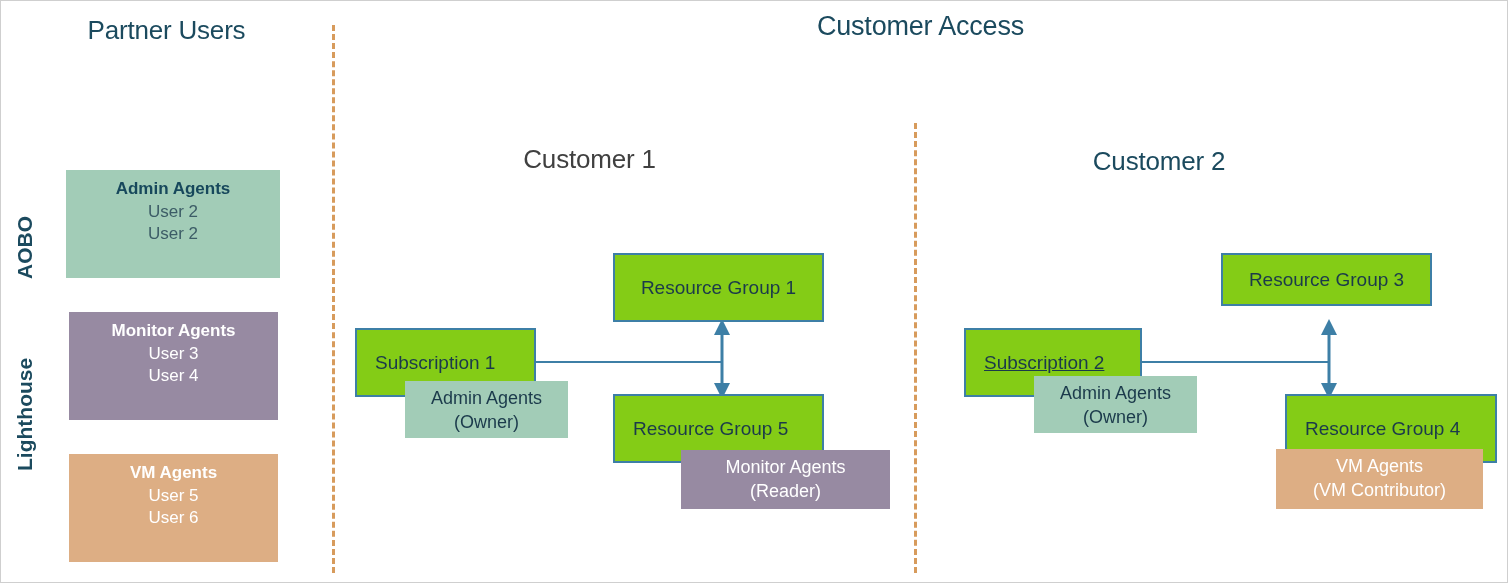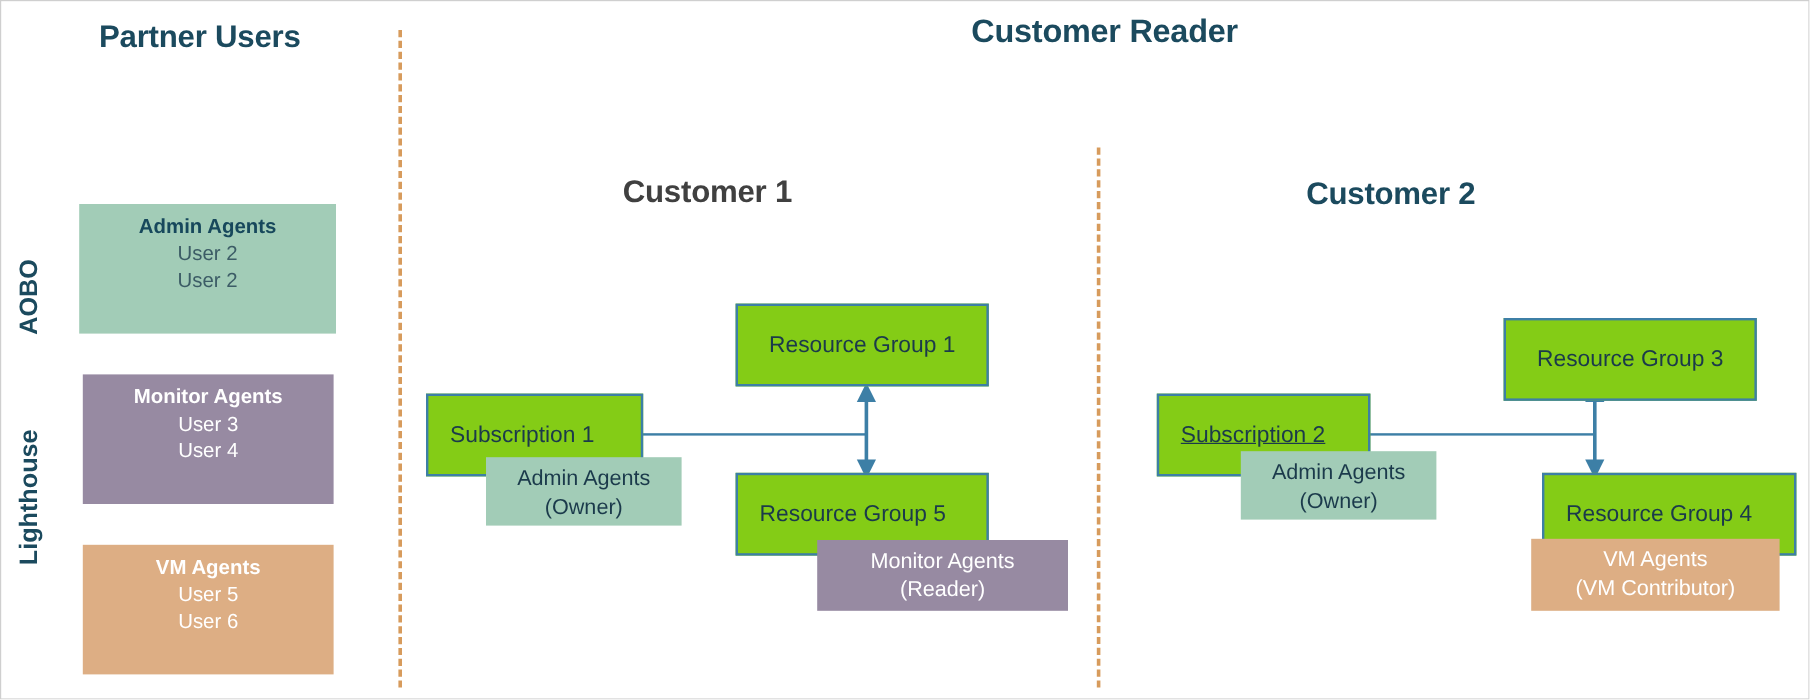--- a/index.html
+++ b/index.html
@@ -15,21 +15,21 @@
     font-family: "Liberation Sans", sans-serif;
     overflow: hidden;
     box-sizing: border-box;
     border: 1px solid #cfcfcf;
   }
 
   
   .heading {
     position: absolute;
     color: #1F4E5F;
-    font-weight: bold;
+    font-weight: normal;
     white-space: nowrap;
     letter-spacing: -0.2px;
   }
   #partner-users-title {
     left: 0; top: 14px; width: 331px;
     text-align: center;
     font-size: 26px;
     color: #1B4A5E;
   }
   #customer-access-title {
@@ -121,21 +121,21 @@
     z-index: 3;
   }
   .res-box.left-align {
     justify-content: flex-start;
     padding-left: 18px;
   }
   #sub1 { left: 354px; top: 327px; width: 181px; height: 69px; }
   #rg1  { left: 612px; top: 252px; width: 211px; height: 69px; }
   #rg2  { left: 612px; top: 393px; width: 211px; height: 69px; }
   #sub2 { left: 963px; top: 327px; width: 178px; height: 69px; text-decoration: underline; }
-  #rg3  { left: 1220px; top: 264px; width: 211px; height: 69px; margin-left: 32px; }
+  #rg3  { left: 1220px; top: 252px; width: 211px; height: 53px; }
   #rg4  { left: 1284px; top: 393px; width: 212px; height: 69px; }
 
   
   .role-badge {
     position: absolute;
     box-sizing: border-box;
     text-align: center;
     font-size: 18px;
     line-height: 1.33;
     padding-top: 6px;
@@ -170,21 +170,21 @@
   #conn2 { left: 1140px; top: 360px; width: 187px; }
   .arrow-svg { position: absolute; z-index: 2; }
 </style>
 </head>
 <body>
 
 <div id="canvas">
 
   <div class="heading" id="partner-users-title">Partner Users</div>
 
-  <div class="heading" id="customer-access-title">Customer Reader</div>
+  <div class="heading" id="customer-access-title">Customer Access</div>
 
   <div class="vlabel" id="aobo-label">AOBO</div>
 
   <div class="vlabel" id="lighthouse-label">Lighthouse</div>
 
   <div class="divider" id="divider-partner"></div>
   <div class="divider" id="divider-customers"></div>
 
   <div class="user-group" id="grp-admin">
     <span class="grp-title">Admin Agents</span>

